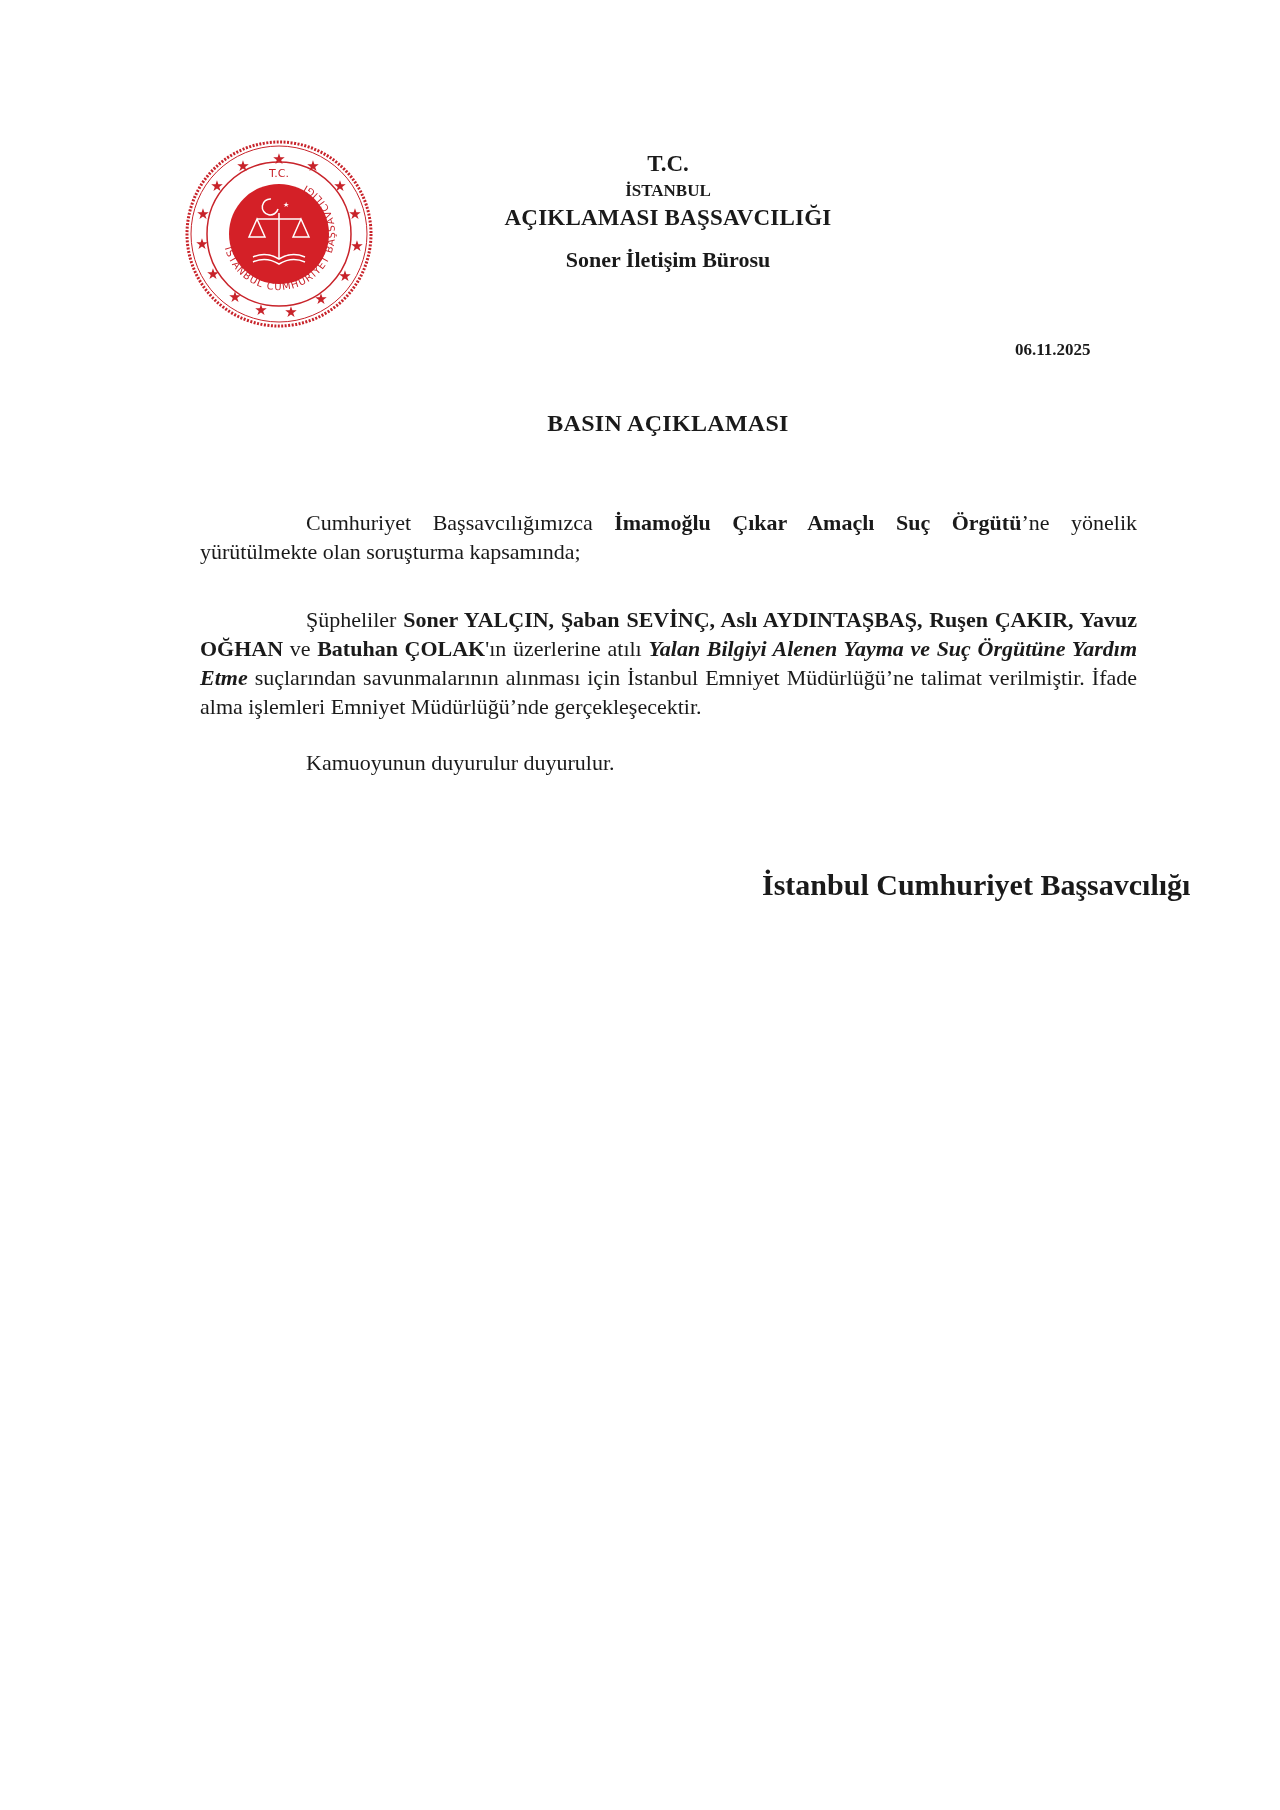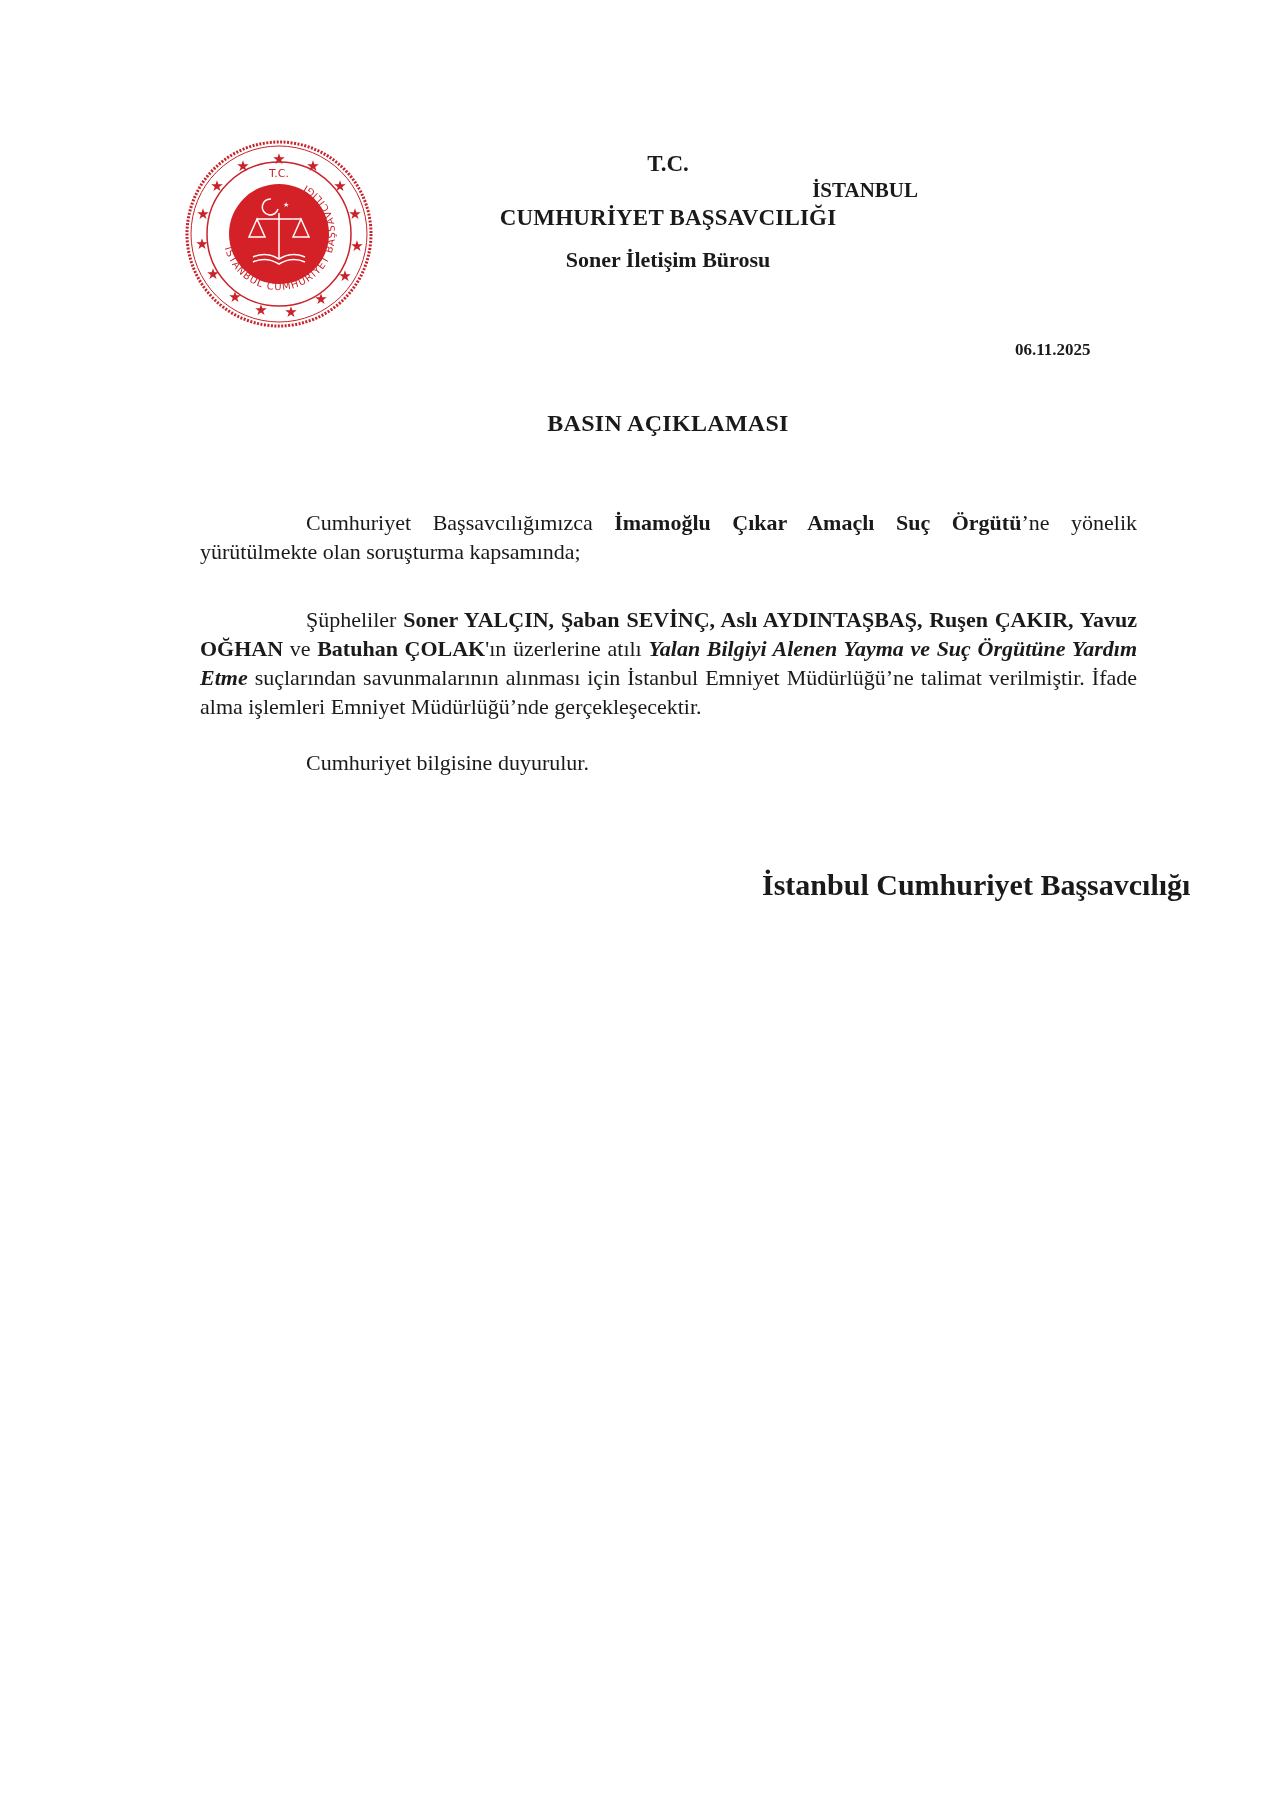--- a/index.html
+++ b/index.html
@@ -4,21 +4,21 @@
   <style>
     html, body { margin: 0; padding: 0; background: #ffffff; }
     body {
       width: 1280px; height: 1810px; position: relative; overflow: hidden;
       font-family: "Liberation Serif", "DejaVu Serif", serif;
       color: #1a1a1a;
     }
     .seal { position: absolute; left: 183px; top: 139px; width: 192px; height: 190px; }
     .header { position: absolute; left: 418px; width: 500px; top: 150px; text-align: center; font-weight: bold; }
     .header .l1 { font-size: 23px; line-height: 27px; }
-    .header .l2 { font-size: 21px; line-height: 27px; text-align: right; }
+    .header .l2 { font-size: 17px; line-height: 27px; }
     .header .l3 { font-size: 23px; line-height: 27px; letter-spacing: 0.2px; }
     .header .l4 { font-size: 22px; line-height: 27px; margin-top: 15px; }
     .date { position: absolute; left: 1015px; top: 340px; font-size: 17px; font-weight: bold; }
     .title { position: absolute; left: 0; width: 1336px; top: 410px; text-align: center; font-size: 24px; font-weight: bold; letter-spacing: 0.3px; }
     .body { position: absolute; left: 200px; width: 937px; top: 508px; font-size: 22px; line-height: 29px; text-align: justify; }
     .body p { margin: 0; text-indent: 106px; }
     .body p.p1 { margin-bottom: 39px; }
     .body p.p2 { margin-bottom: 27px; }
     b { font-weight: bold; }
     i.bi { font-weight: bold; font-style: italic; }
@@ -66,27 +66,27 @@
       <path d="M 70 118 q 13 -6 26 2 q 13 -8 26 -2"></path>
       <path d="M 70 123 q 13 -6 26 2 q 13 -8 26 -2"></path>
     </g>
     <text x="100" y="68" font-size="7" fill="#ffffff" font-family="DejaVu Sans, sans-serif">★</text>
   </svg>
 </div>
 
 <div class="header">
   <div class="l1">T.C.</div>
   <div class="l2">İSTANBUL</div>
-  <div class="l3">CUMHURİYET BAŞSAVCILIĞI</div>
+  <div class="l3">AÇIKLAMASI BAŞSAVCILIĞI</div>
   <div class="l4">Soner İletişim Bürosu</div>
 </div>
 
 <div class="date">06.11.2025</div>
 
 <div class="title">BASIN AÇIKLAMASI</div>
 
 <div class="body">
   <p class="p1"><span>Cumhuriyet Başsavcılığımızca </span><b>İmamoğlu Çıkar Amaçlı Suç Örgütü</b><span>’ne yönelik yürütülmekte olan soruşturma kapsamında;</span></p>
   <p class="p2"><span>Şüpheliler </span><b>Soner YALÇIN, Şaban SEVİNÇ, Aslı AYDINTAŞBAŞ, Ruşen ÇAKIR, Yavuz OĞHAN</b><span> ve </span><b>Batuhan ÇOLAK</b><span>'ın üzerlerine atılı </span><i class="bi">Yalan Bilgiyi Alenen Yayma  ve  Suç Örgütüne Yardım Etme</i><span> suçlarından savunmalarının alınması için İstanbul Emniyet Müdürlüğü’ne talimat verilmiştir. İfade alma işlemleri Emniyet Müdürlüğü’nde gerçekleşecektir.</span></p>
-  <p class="p3">Cumhuriyet bilgisine duyurulur.</p>
+  <p class="p3">Kamuoyunun duyurulur duyurulur.</p>
 </div>
 
 <div class="sign">İstanbul Cumhuriyet Başsavcılığı</div>
 
 </body></html>

